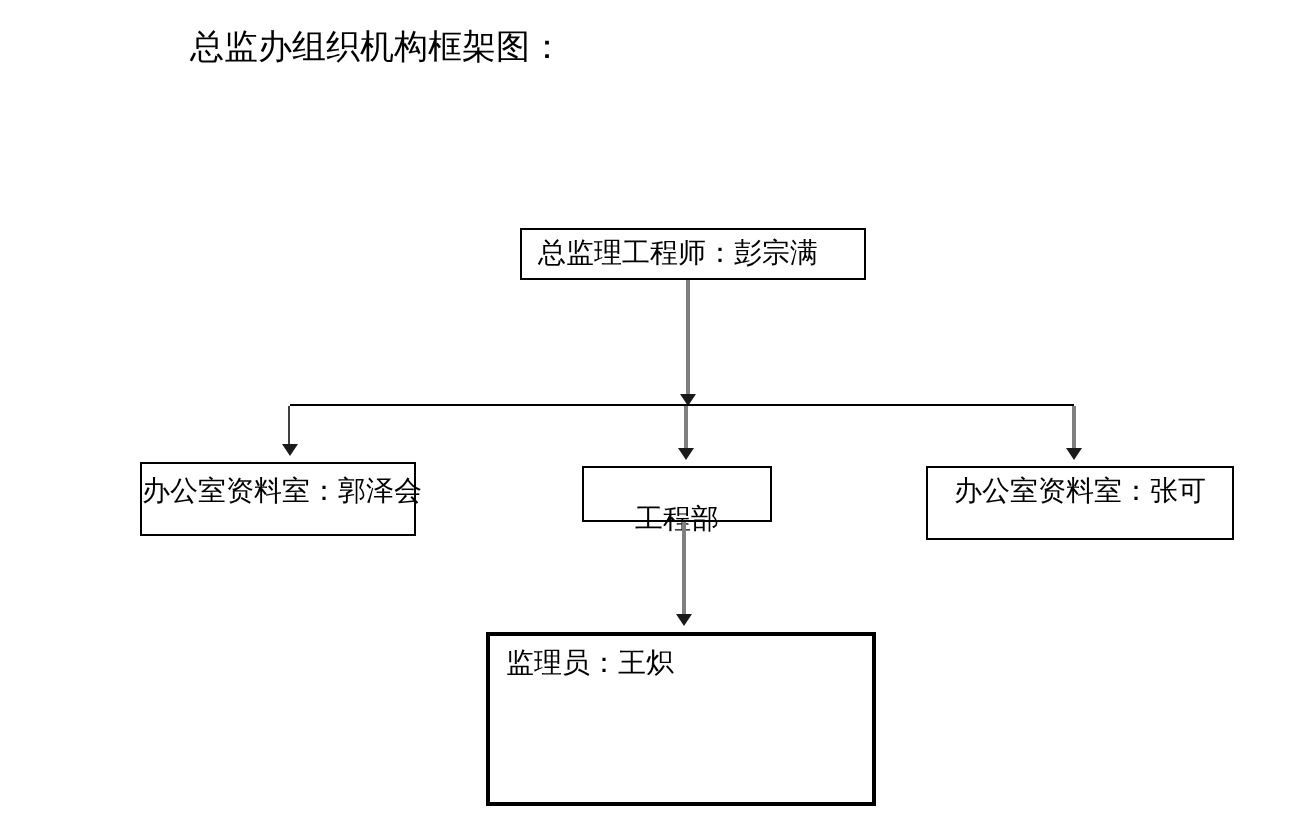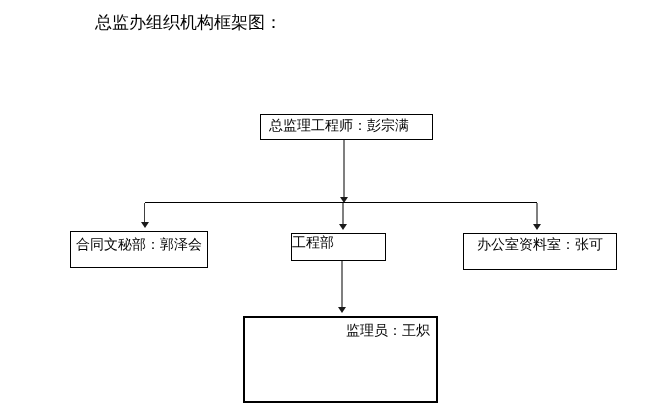--- a/index.html
+++ b/index.html
@@ -6,21 +6,21 @@
     margin: 0;
     padding: 0;
     background: #ffffff;
   }
   .canvas {
     position: relative;
     width: 658px;
     height: 416px;
     background: #ffffff;
     overflow: hidden;
-    font-family: Liberation Mono, monospace;
+    font-family: Liberation Sans, sans-serif;
     color: #000000;
   }
   .doc-title {
     position: absolute;
     left: 95px;
     top: 12px;
     font-size: 17px;
     line-height: 24px;
     white-space: nowrap;
   }
@@ -39,33 +39,33 @@
     padding: 4px 0 16px 8px;
     text-align: left;
   }
   .node.dept-contract {
     left: 70px; top: 231px; width: 138px; height: 37px;
     padding-top: 6px;
     text-align: center;
   }
   .node.dept-engineering {
     left: 291px; top: 233px; width: 95px; height: 28px;
-    padding-top: 2px;
-    text-align: left;
+    padding-top: 18px;
+    text-align: center;
   }
   .node.dept-office {
     left: 463px; top: 233px; width: 154px; height: 37px;
     padding-top: 4px;
     text-align: center;
   }
   .node.supervisors {
     left: 243px; top: 316px; width: 195px; height: 87px;
     border-width: 2px;
     padding: 3px 6px 0 8px;
-    text-align: right;
+    text-align: left;
   }
   .supervisor-line {
     height: 20px;
     line-height: 20px;
     font-size: 14px;
   }
   .vline {
     position: absolute;
     width: 2px;
     background: #7f7f7f;
@@ -104,21 +104,21 @@
 
   <div class="vline thin" style="left:144px; top:203px; height:19px;"></div>
   <div class="arrow-down" style="left:141px; top:222px;"></div>
 
   <div class="vline" style="left:342px; top:203px; height:21px;"></div>
   <div class="arrow-down" style="left:339px; top:224px;"></div>
 
   <div class="vline" style="left:536px; top:203px; height:21px;"></div>
   <div class="arrow-down" style="left:533px; top:224px;"></div>
 
-  <div class="node dept-contract">合同文秘部：郭泽会</div>
+  <div class="node dept-contract">办公室资料室：郭泽会</div>
 
   <div class="node dept-engineering">工程部</div>
 
   <div class="node dept-office">办公室资料室：张可</div>
 
   <div class="vline" style="left:341px; top:261px; height:46px;"></div>
   <div class="arrow-down" style="left:338px; top:307px;"></div>
 
   <div class="node supervisors">
     <div class="supervisor-line">监理员：王炽</div>

